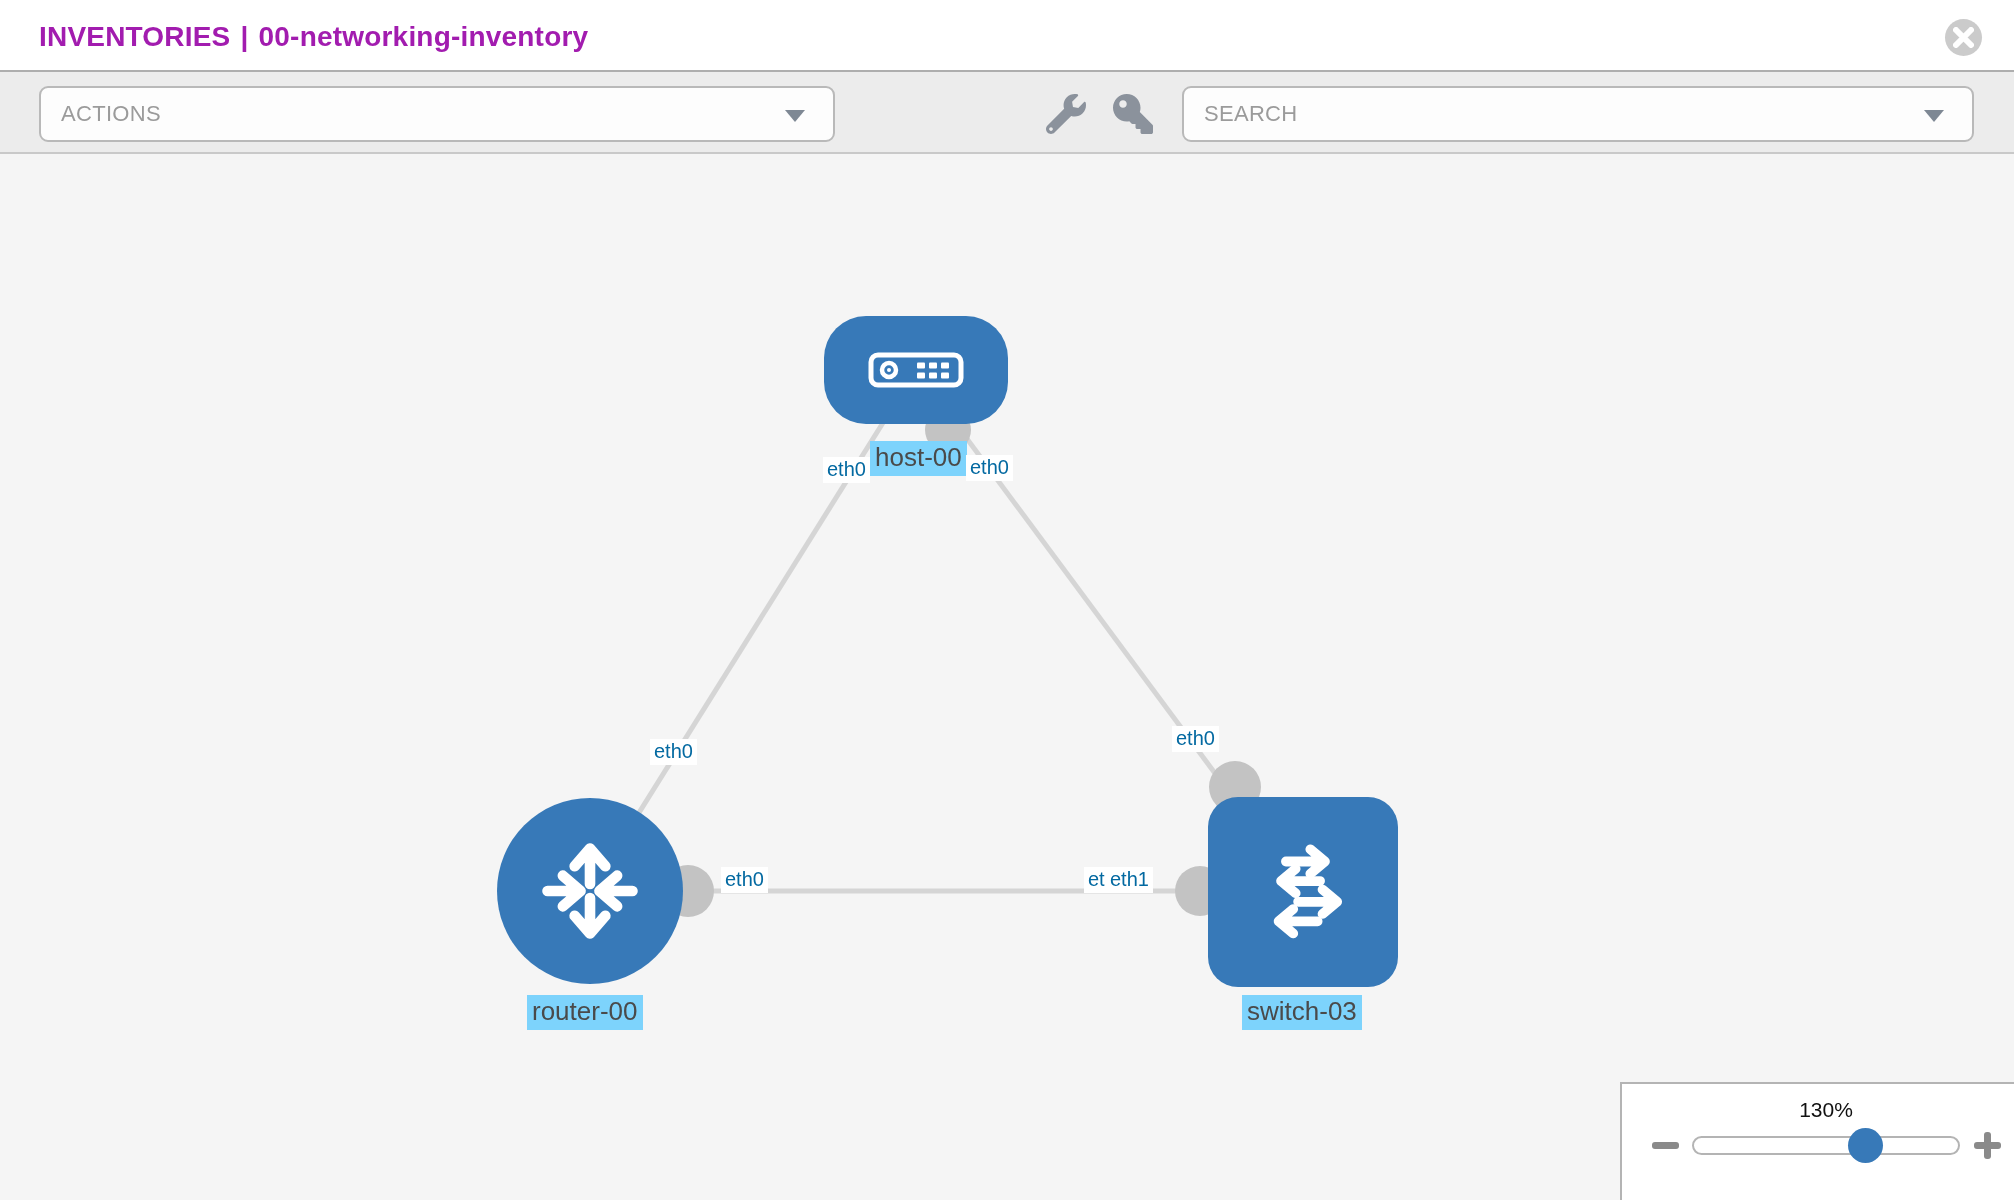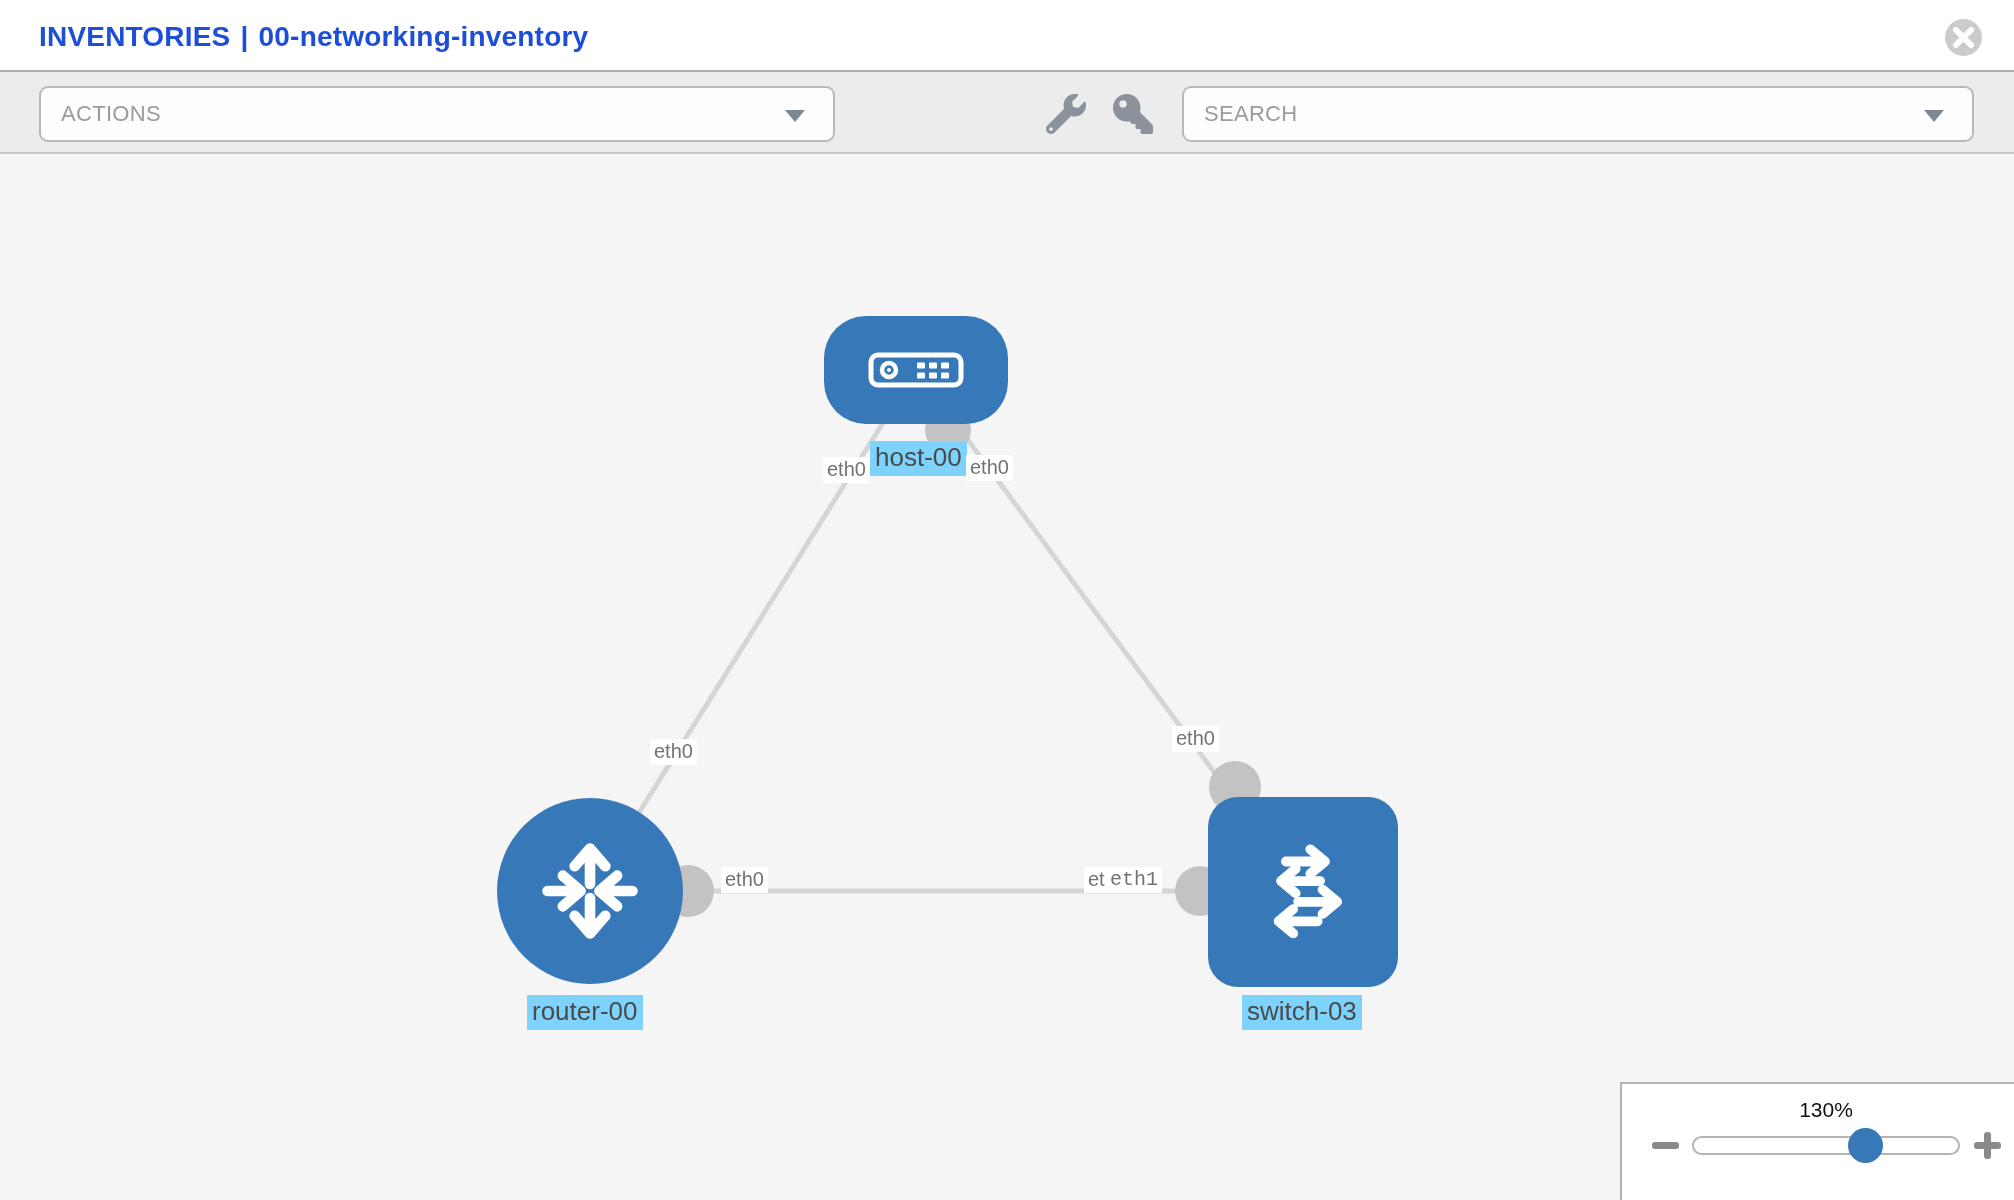--- a/index.html
+++ b/index.html
@@ -3,21 +3,21 @@
 <meta charset="utf-8">
 <style>
   * { margin:0; padding:0; box-sizing:border-box; }
   html,body { width:2014px; height:1200px; overflow:hidden; }
   body { font-family:"Liberation Sans", sans-serif; }
   .screen { position:relative; width:2014px; height:1200px; background:#f5f5f5; overflow:hidden; }
 
   
   .header { position:absolute; left:0; top:0; width:2014px; height:70px; background:#ffffff; }
   .title { position:absolute; left:39px; top:0; height:84px; line-height:74px;
-           font-size:28px; font-weight:bold; color:#1d4ed8; letter-spacing:0.2px; }
+           font-size:28px; font-weight:bold; color:#a21caf; letter-spacing:0.2px; }
   .title .sep { margin:0 10px; }
   .close-btn { position:absolute; left:1945px; top:19px; width:37px; height:37px; border-radius:50%;
                background:#cbcbcb; cursor:pointer; }
   .close-btn svg { position:absolute; left:8px; top:8px; }
 
   
   .toolbar { position:absolute; left:0; top:70px; width:2014px; height:84px; background:#ececec;
              border-top:2px solid #aeaeae; border-bottom:2px solid #c9c9c9; }
   .select-box { position:absolute; top:14px; height:56px; background:#fdfdfd;
                 border:2px solid #b9b9b9; border-radius:9px; cursor:pointer; }
@@ -37,21 +37,21 @@
             background:#f5f5f5; overflow:hidden; }
   .links-svg { position:absolute; left:0; top:0; }
 
   .node { position:absolute; background:#3779b8; display:flex; align-items:center; justify-content:center; cursor:pointer; }
   .node-host   { left:824px; top:162px; width:184px; height:108px; border-radius:42px; }
   .node-router { left:497px; top:644px; width:186px; height:186px; border-radius:50%; }
   .node-switch { left:1208px; top:643px; width:190px; height:190px; border-radius:30px; }
 
   .node-label { position:absolute; background:#7dd3fc; color:#4a4a4a; font-size:26px;
                 padding:1px 5px 3px 5px; white-space:nowrap; }
-  .if-label { position:absolute; background:#ffffff; color:#737373; font-size:20px;
+  .if-label { position:absolute; background:#ffffff; color:#0369a1; font-size:20px;
               padding:1px 4px 2px 4px; white-space:nowrap; }
 
   
   .zoom-panel { position:absolute; left:1620px; top:928px; width:410px; height:280px;
                 background:#ffffff; border:2px solid #b4b4b4; }
   .zoom-level { position:absolute; left:0; top:14px; width:408px; text-align:center;
                 font-size:21px; color:#111111; }
   .zoom-minus { position:absolute; left:30px; top:58px; width:27px; height:7px;
                 background:#8a8a8a; border-radius:3px; cursor:pointer; }
   .zoom-track { position:absolute; left:70px; top:52px; width:268px; height:19px;
@@ -152,21 +152,21 @@
 
     <span class="node-label" style="left:870px; top:287px;">host-00</span>
     <span class="node-label" style="left:527px; top:841px;">router-00</span>
     <span class="node-label" style="left:1242px; top:841px;">switch-03</span>
 
     <span class="if-label" style="left:823px; top:303px;">eth0</span>
     <span class="if-label" style="left:966px; top:301px;">eth0</span>
     <span class="if-label" style="left:650px; top:585px;">eth0</span>
     <span class="if-label" style="left:721px; top:713px;">eth0</span>
     <span class="if-label" style="left:1084px; top:713px; z-index:1;">eth0</span>
-    <span class="if-label" style="left:1106px; top:713px; z-index:2;font-family:Liberation Mono, monospace;">eth1</span>
+    <span class="if-label" style="left:1106px; top:713px; z-index:2;">eth1</span>
     <span class="if-label" style="left:1172px; top:572px;">eth0</span>
 
     <div class="zoom-panel">
       <div class="zoom-level">130%</div>
       <div class="zoom-minus"></div>
       <div class="zoom-track"></div>
       <div class="zoom-thumb"></div>
       <div class="zoom-plus"></div>
     </div>
 

